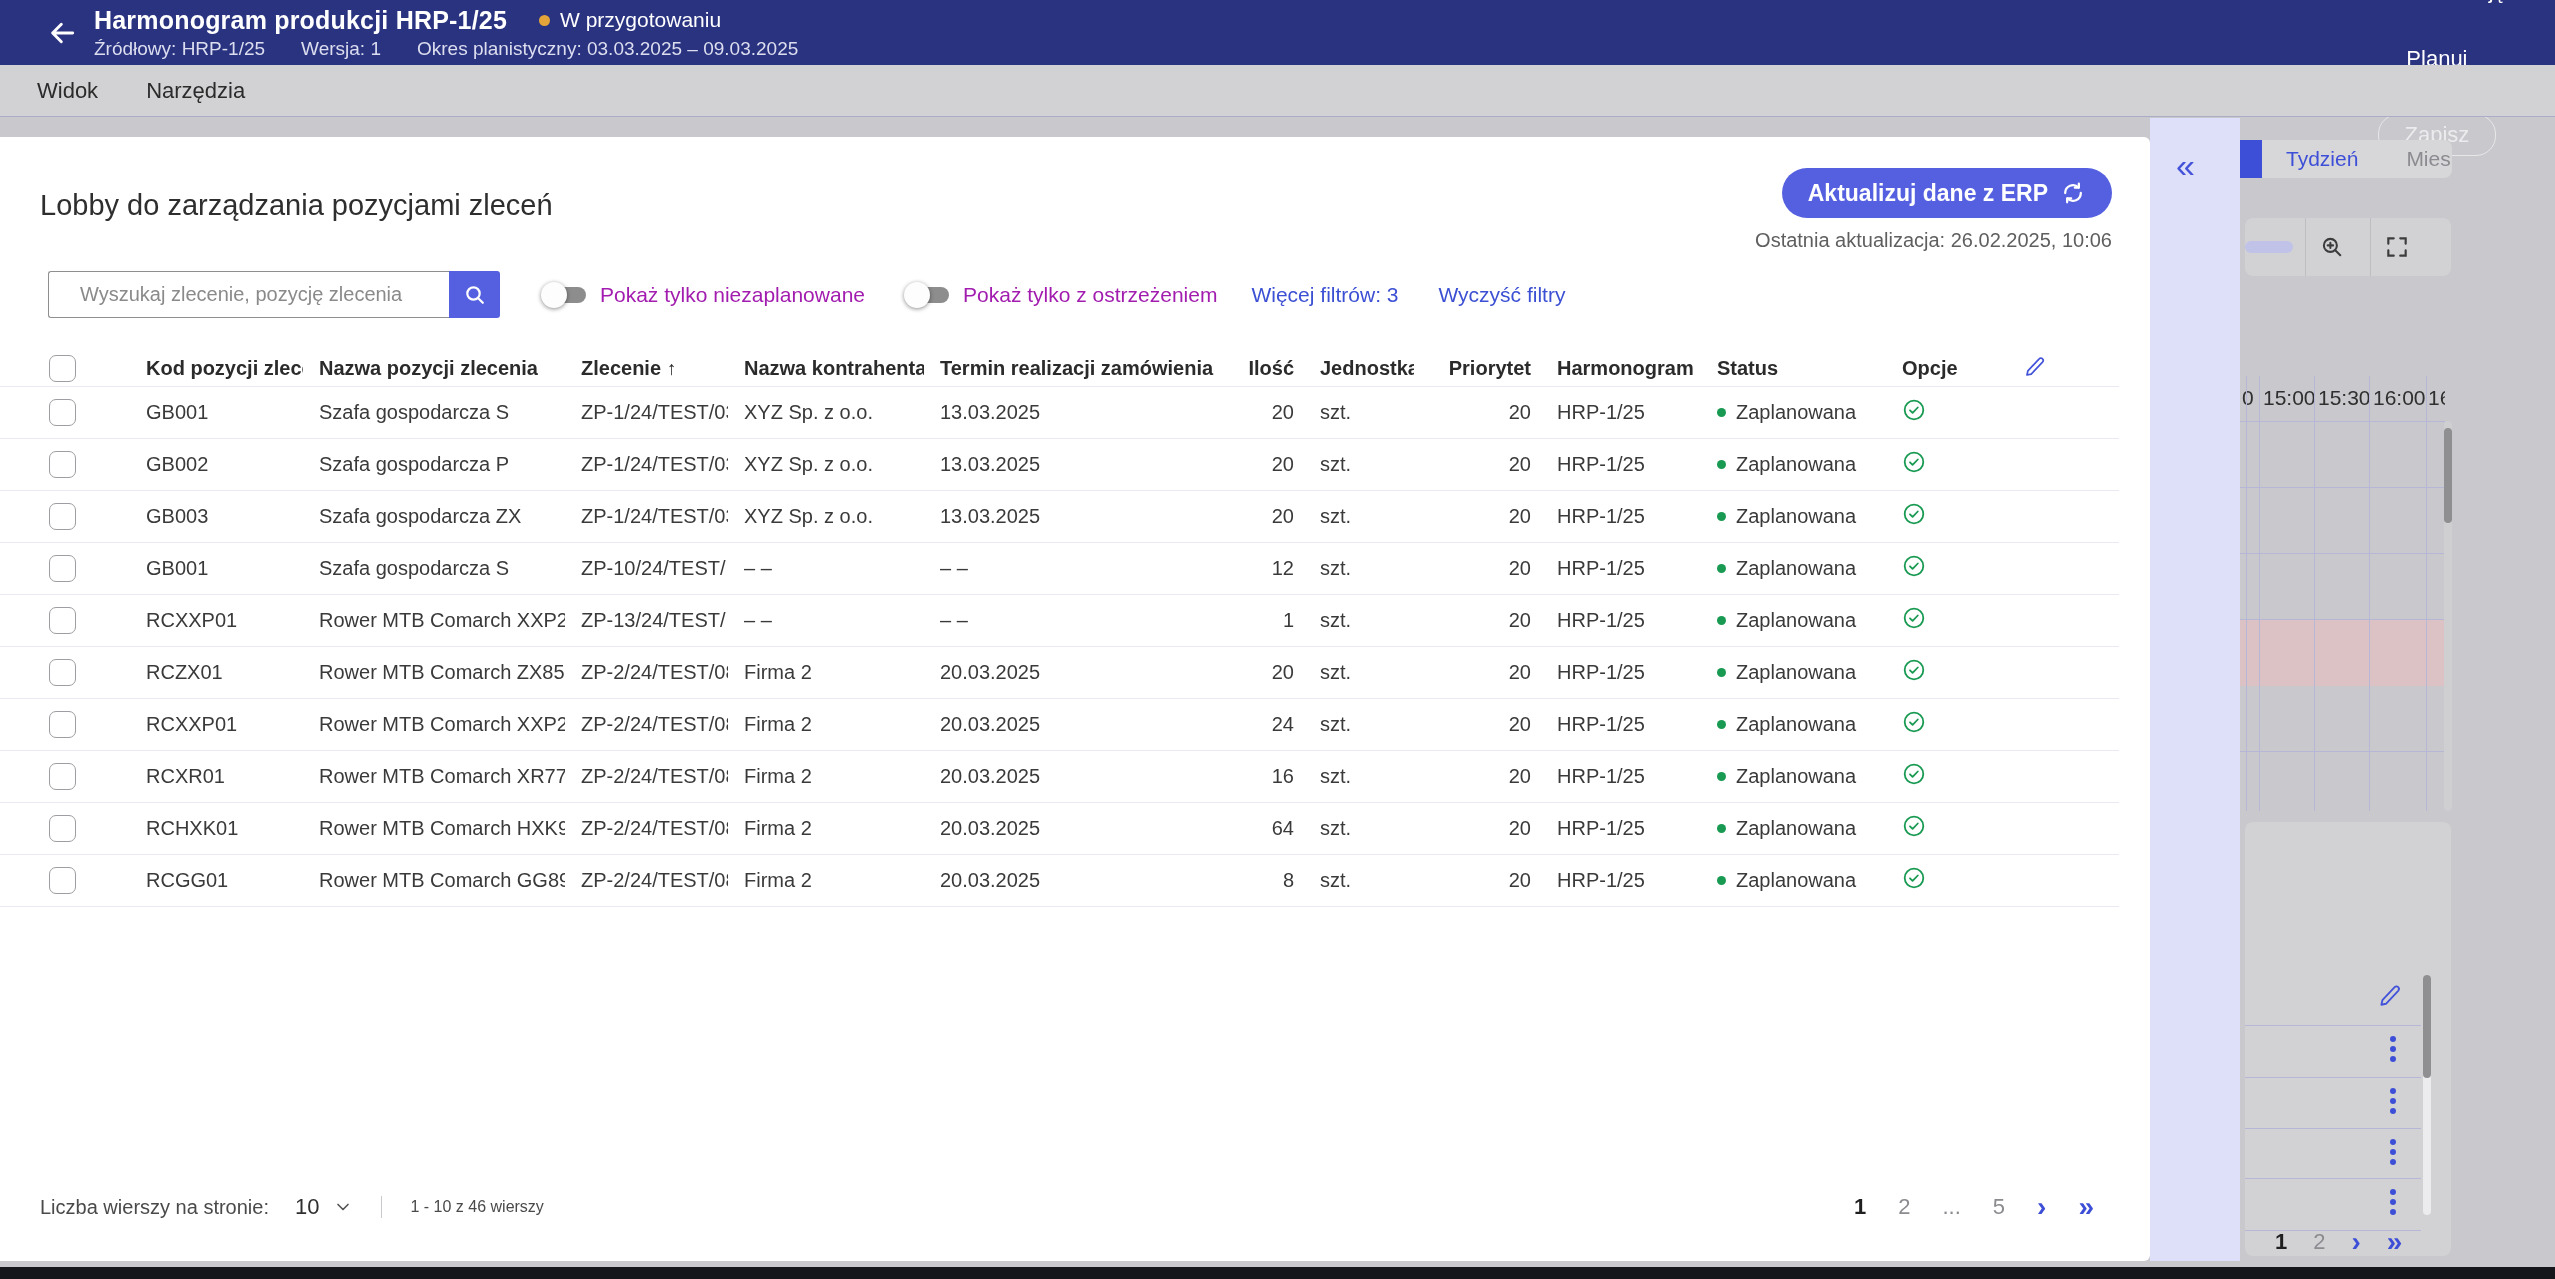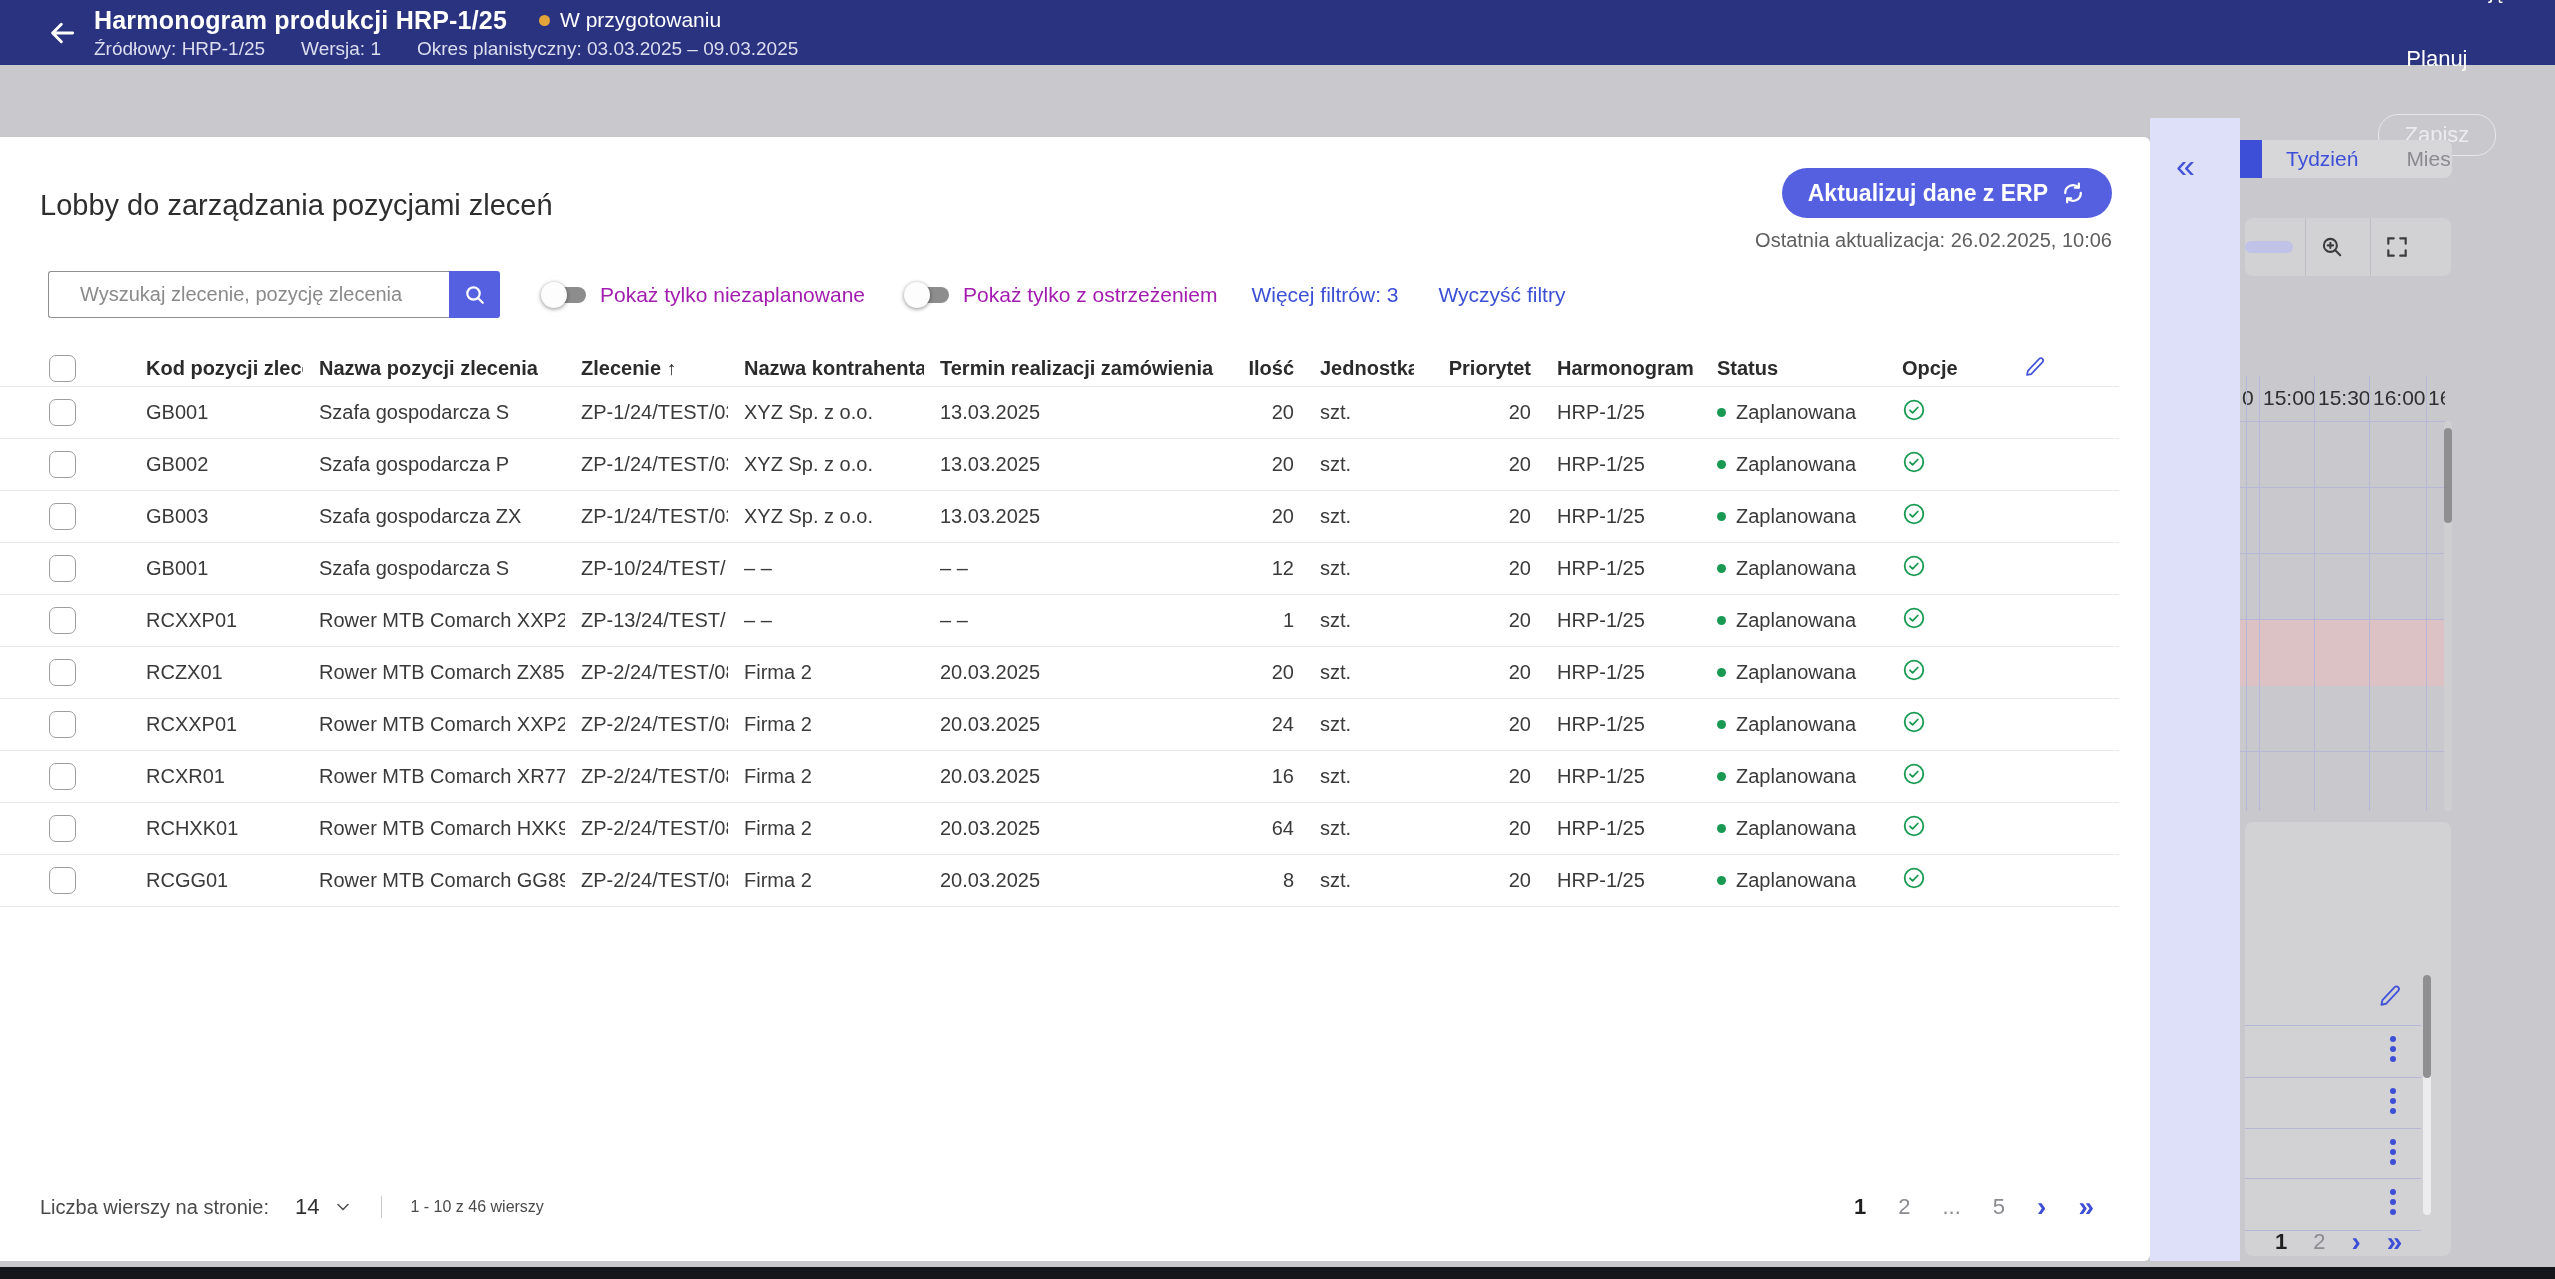--- a/index.html
+++ b/index.html
@@ -153,20 +153,24 @@
       </div>
       <div class="hdr-action">
         <span>Planuj</span>
       </div>
       <div class="btn-save">
         <span>Zapisz</span>
       </div>
     </div>
   </div>
 
+  <div class="menubar">
+    <span class="menu-item">Widok</span>
+    <span class="menu-item">Narzędzia</span>
+  </div>
 
   <div class="lobby-card">
     <div class="lobby-title">Lobby do zarządzania pozycjami zleceń</div>
 
     <div class="btn-update">
       <span>Aktualizuj dane z ERP</span>
       <span>
         <svg width="26" height="26" viewBox="0 0 24 24" fill="none" stroke="#fff" stroke-width="2.1" stroke-linecap="round" stroke-linejoin="round">
           <path d="M4.8 12a7.2 7.2 0 0 1 12.3-5.1"></path>
             <path d="M17.4 3.4v3.7h-3.7"></path>
@@ -532,21 +536,21 @@
       </span>
     </td>
     <td></td>
   </tr>
         </tbody>
     </table>
 
     <div class="table-footer">
       <span class="tf-label">Liczba wierszy na stronie:</span>
       <div class="page-size">
-        <span class="val">14</span>
+        <span class="val">10</span>
         <span>
           <svg width="20" height="20" viewBox="0 0 24 24">
               <path d="m6 9 6 6 6-6" stroke="#555" stroke-width="2" fill="none" stroke-linecap="round" stroke-linejoin="round"></path>
             </svg>
         </span>
       </div>
       <div class="tf-sep"></div>
       <span class="tf-range">1 - 10 z 46 wierszy</span>
       <div class="pages">
         <span class="page-no current">1</span>

